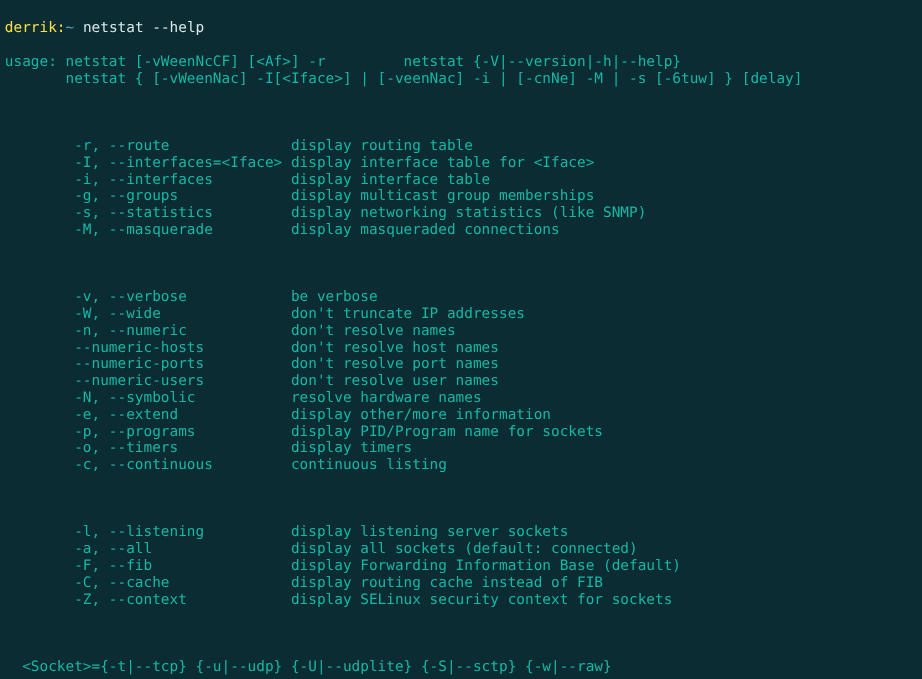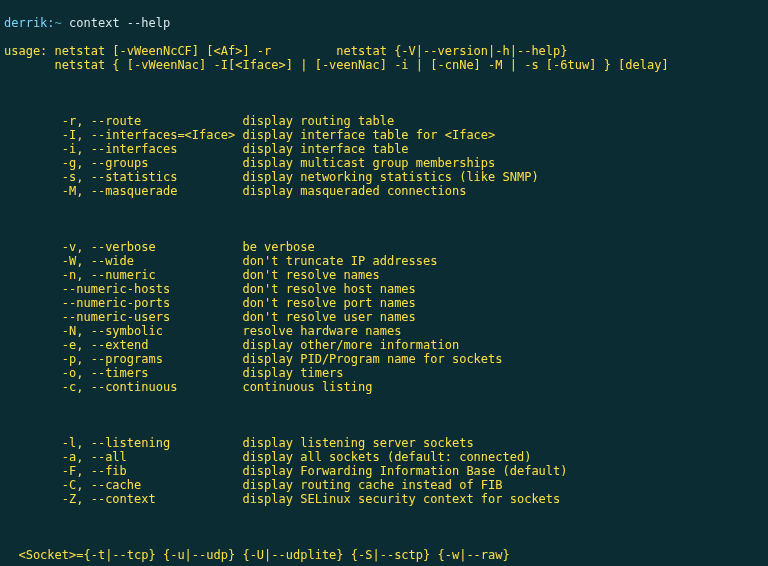--- a/index.html
+++ b/index.html
@@ -11,31 +11,31 @@
     font-family: "DejaVu Sans Mono", "Menlo", "Consolas", monospace;
     font-size: 12px;
     line-height: 14px;
     color: #cfeeee;
     overflow: hidden;
   }
   .terminal {
     padding: 2px 4px;
     white-space: pre;
   }
-  .prompt-user { color: #7dd3fc; margin-top: 48px; }
+  .prompt-user { color: #fde047; margin-top: 48px; }
   .prompt-cwd  { color: #4fa7b8; }
   .cmd         { color: #d9e8e8; }
-  .out         { color: #fde047; }
+  .out         { color: #14b8a6; }
   .line { display: block; }
 </style>
 </head>
 <body>
 
 <div class="terminal">
-<span class="line"><span class="prompt-user">derrik</span><span class="prompt-user">:</span><span class="prompt-cwd">~</span> <span class="cmd">context --help</span></span>
+<span class="line"><span class="prompt-user">derrik</span><span class="prompt-user">:</span><span class="prompt-cwd">~</span> <span class="cmd">netstat --help</span></span>
 <span id="usage-block"><span class="line out">usage: netstat [-vWeenNcCF] [&lt;Af&gt;] -r         netstat {-V|--version|-h|--help}</span><span class="line out">       netstat { [-vWeenNac] -I[&lt;Iface&gt;] | [-veenNac] -i | [-cnNe] -M | -s [-6tuw] } [delay]</span></span>
 <span class="line out"> </span>
 <span id="opts1"><span class="line out">        -r, --route              display routing table</span><span class="line out">        -I, --interfaces=&lt;Iface&gt; display interface table for &lt;Iface&gt;</span><span class="line out">        -i, --interfaces         display interface table</span><span class="line out">        -g, --groups             display multicast group memberships</span><span class="line out">        -s, --statistics         display networking statistics (like SNMP)</span><span class="line out">        -M, --masquerade         display masqueraded connections</span></span>
 <span class="line out"> </span>
 <span id="opts2"><span class="line out">        -v, --verbose            be verbose</span><span class="line out">        -W, --wide               don't truncate IP addresses</span><span class="line out">        -n, --numeric            don't resolve names</span><span class="line out">        --numeric-hosts          don't resolve host names</span><span class="line out">        --numeric-ports          don't resolve port names</span><span class="line out">        --numeric-users          don't resolve user names</span><span class="line out">        -N, --symbolic           resolve hardware names</span><span class="line out">        -e, --extend             display other/more information</span><span class="line out">        -p, --programs           display PID/Program name for sockets</span><span class="line out">        -o, --timers             display timers</span><span class="line out">        -c, --continuous         continuous listing</span></span>
 <span class="line out"> </span>
 <span id="opts3"><span class="line out">        -l, --listening          display listening server sockets</span><span class="line out">        -a, --all                display all sockets (default: connected)</span><span class="line out">        -F, --fib                display Forwarding Information Base (default)</span><span class="line out">        -C, --cache              display routing cache instead of FIB</span><span class="line out">        -Z, --context            display SELinux security context for sockets</span></span>
 <span class="line out"> </span>
 <span id="trailer"><span class="line out">  &lt;Socket&gt;={-t|--tcp} {-u|--udp} {-U|--udplite} {-S|--sctp} {-w|--raw}</span></span>
 

